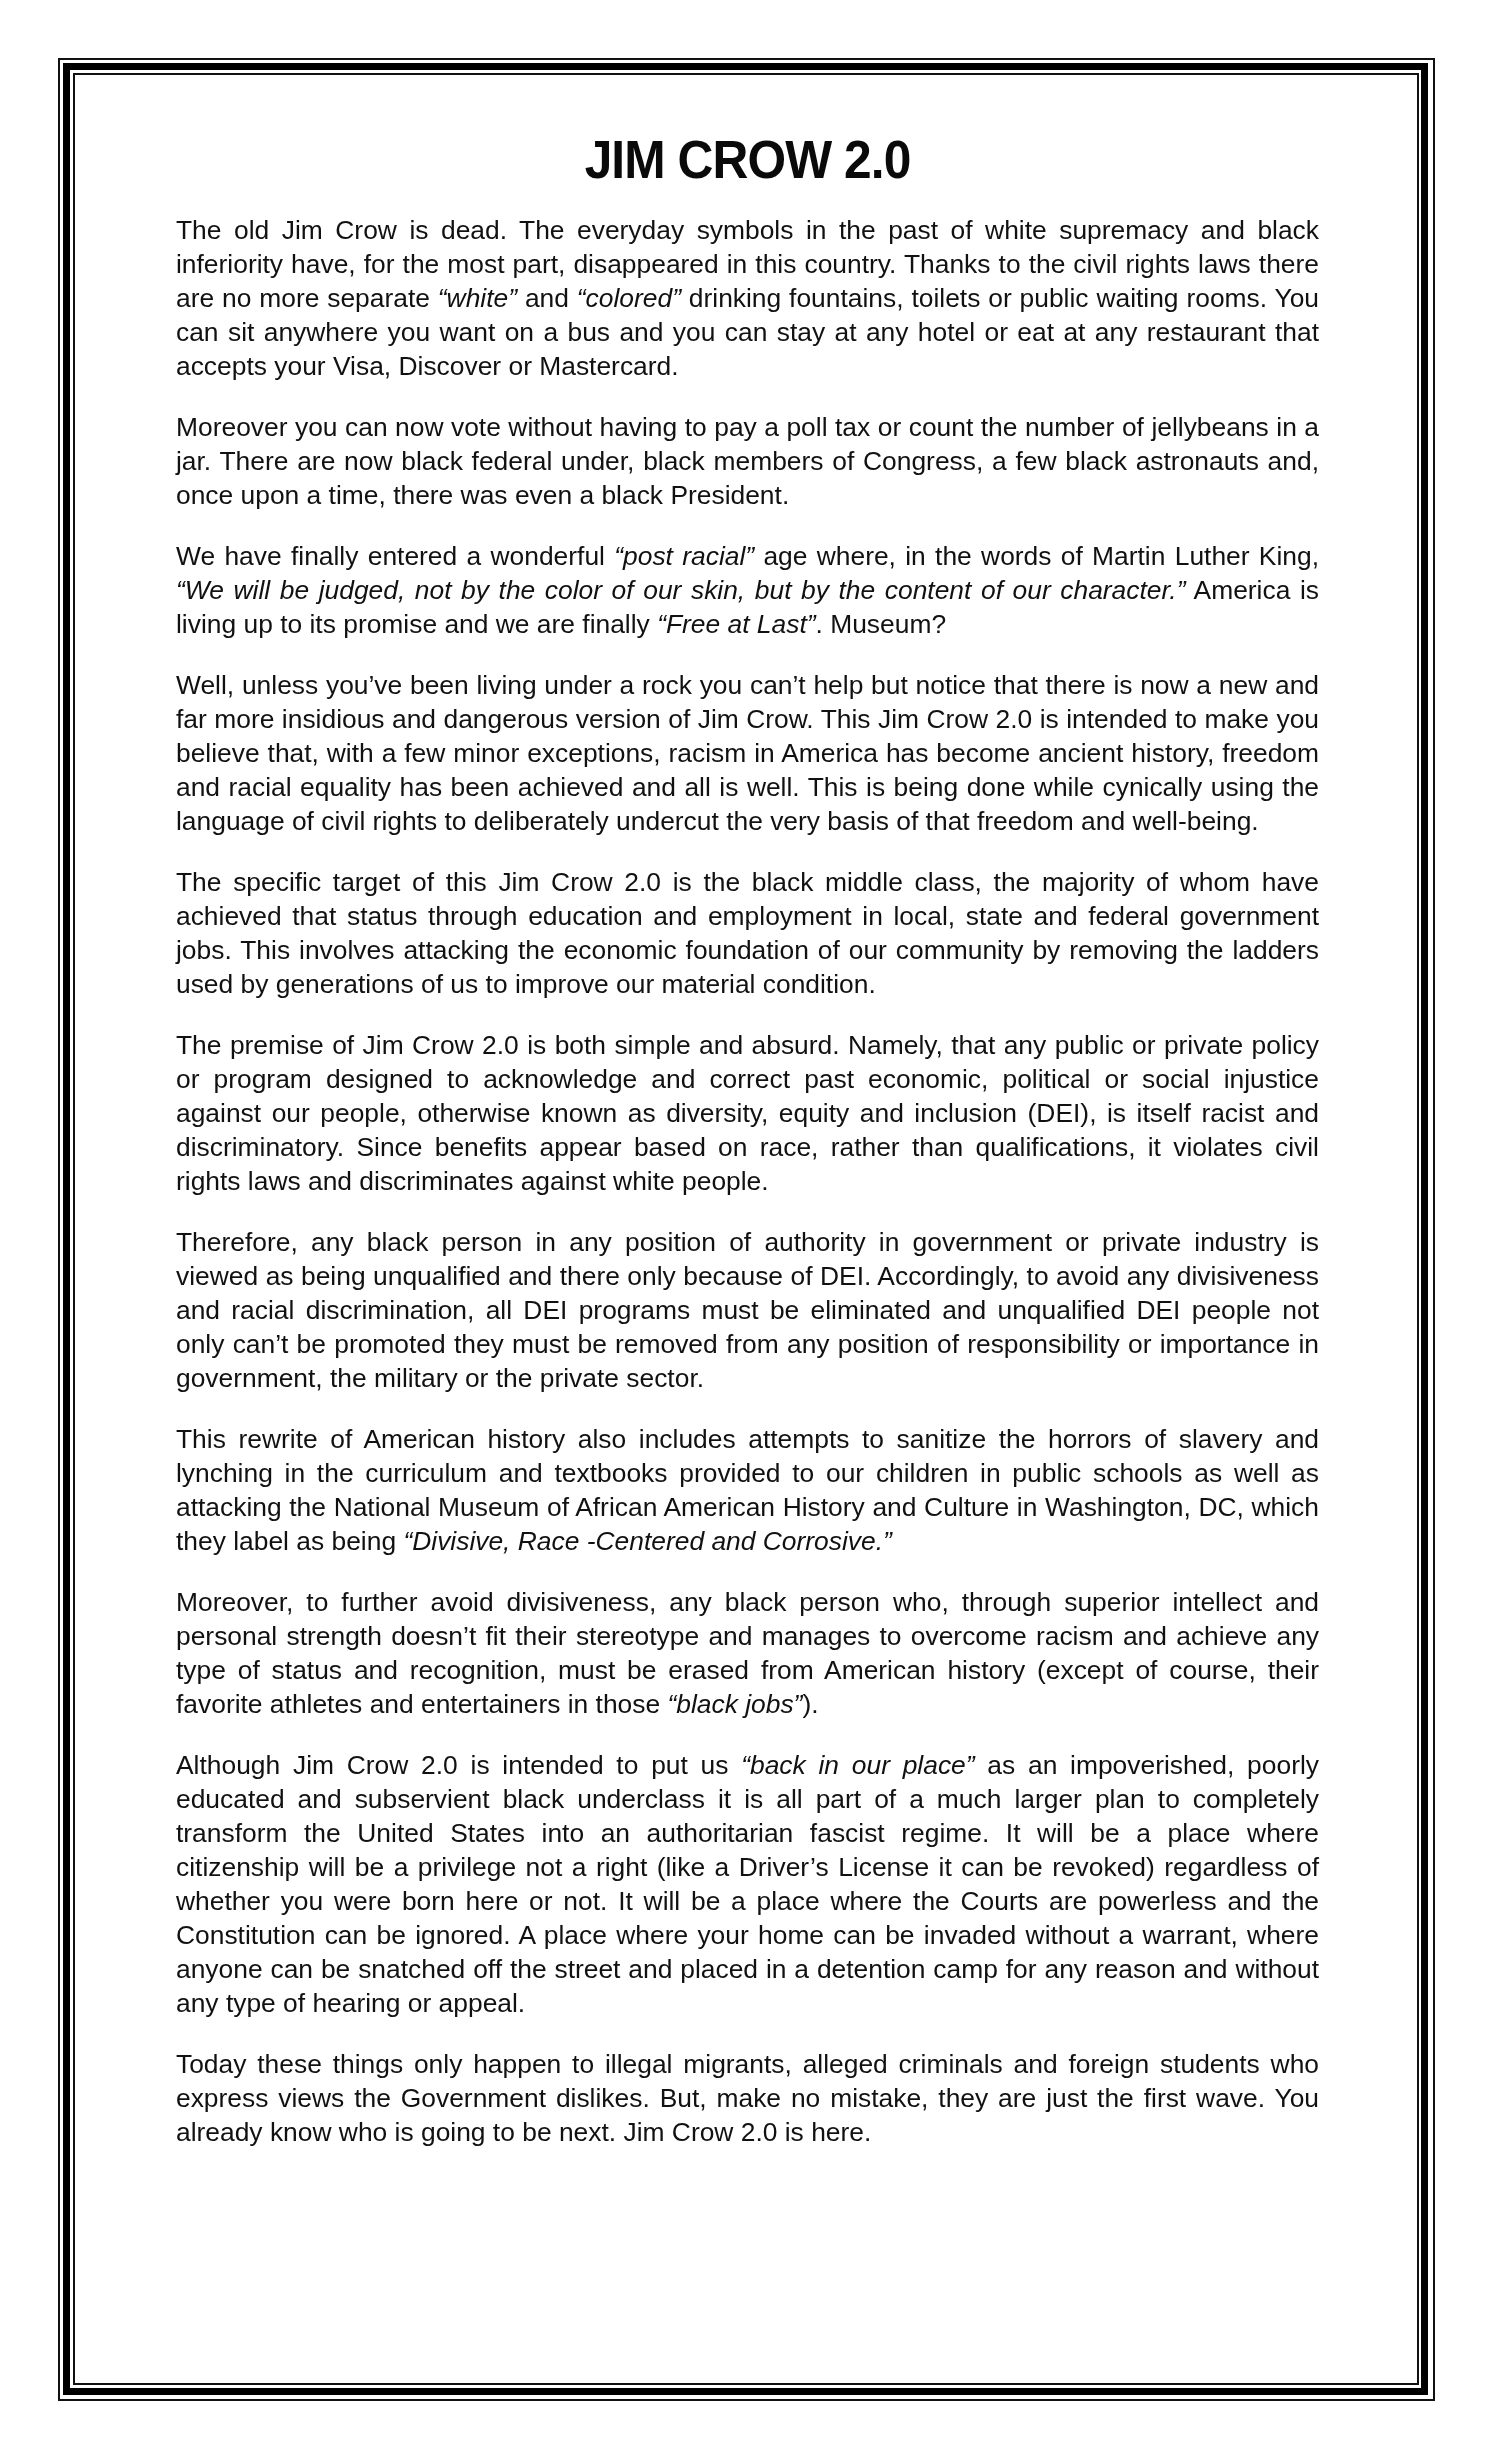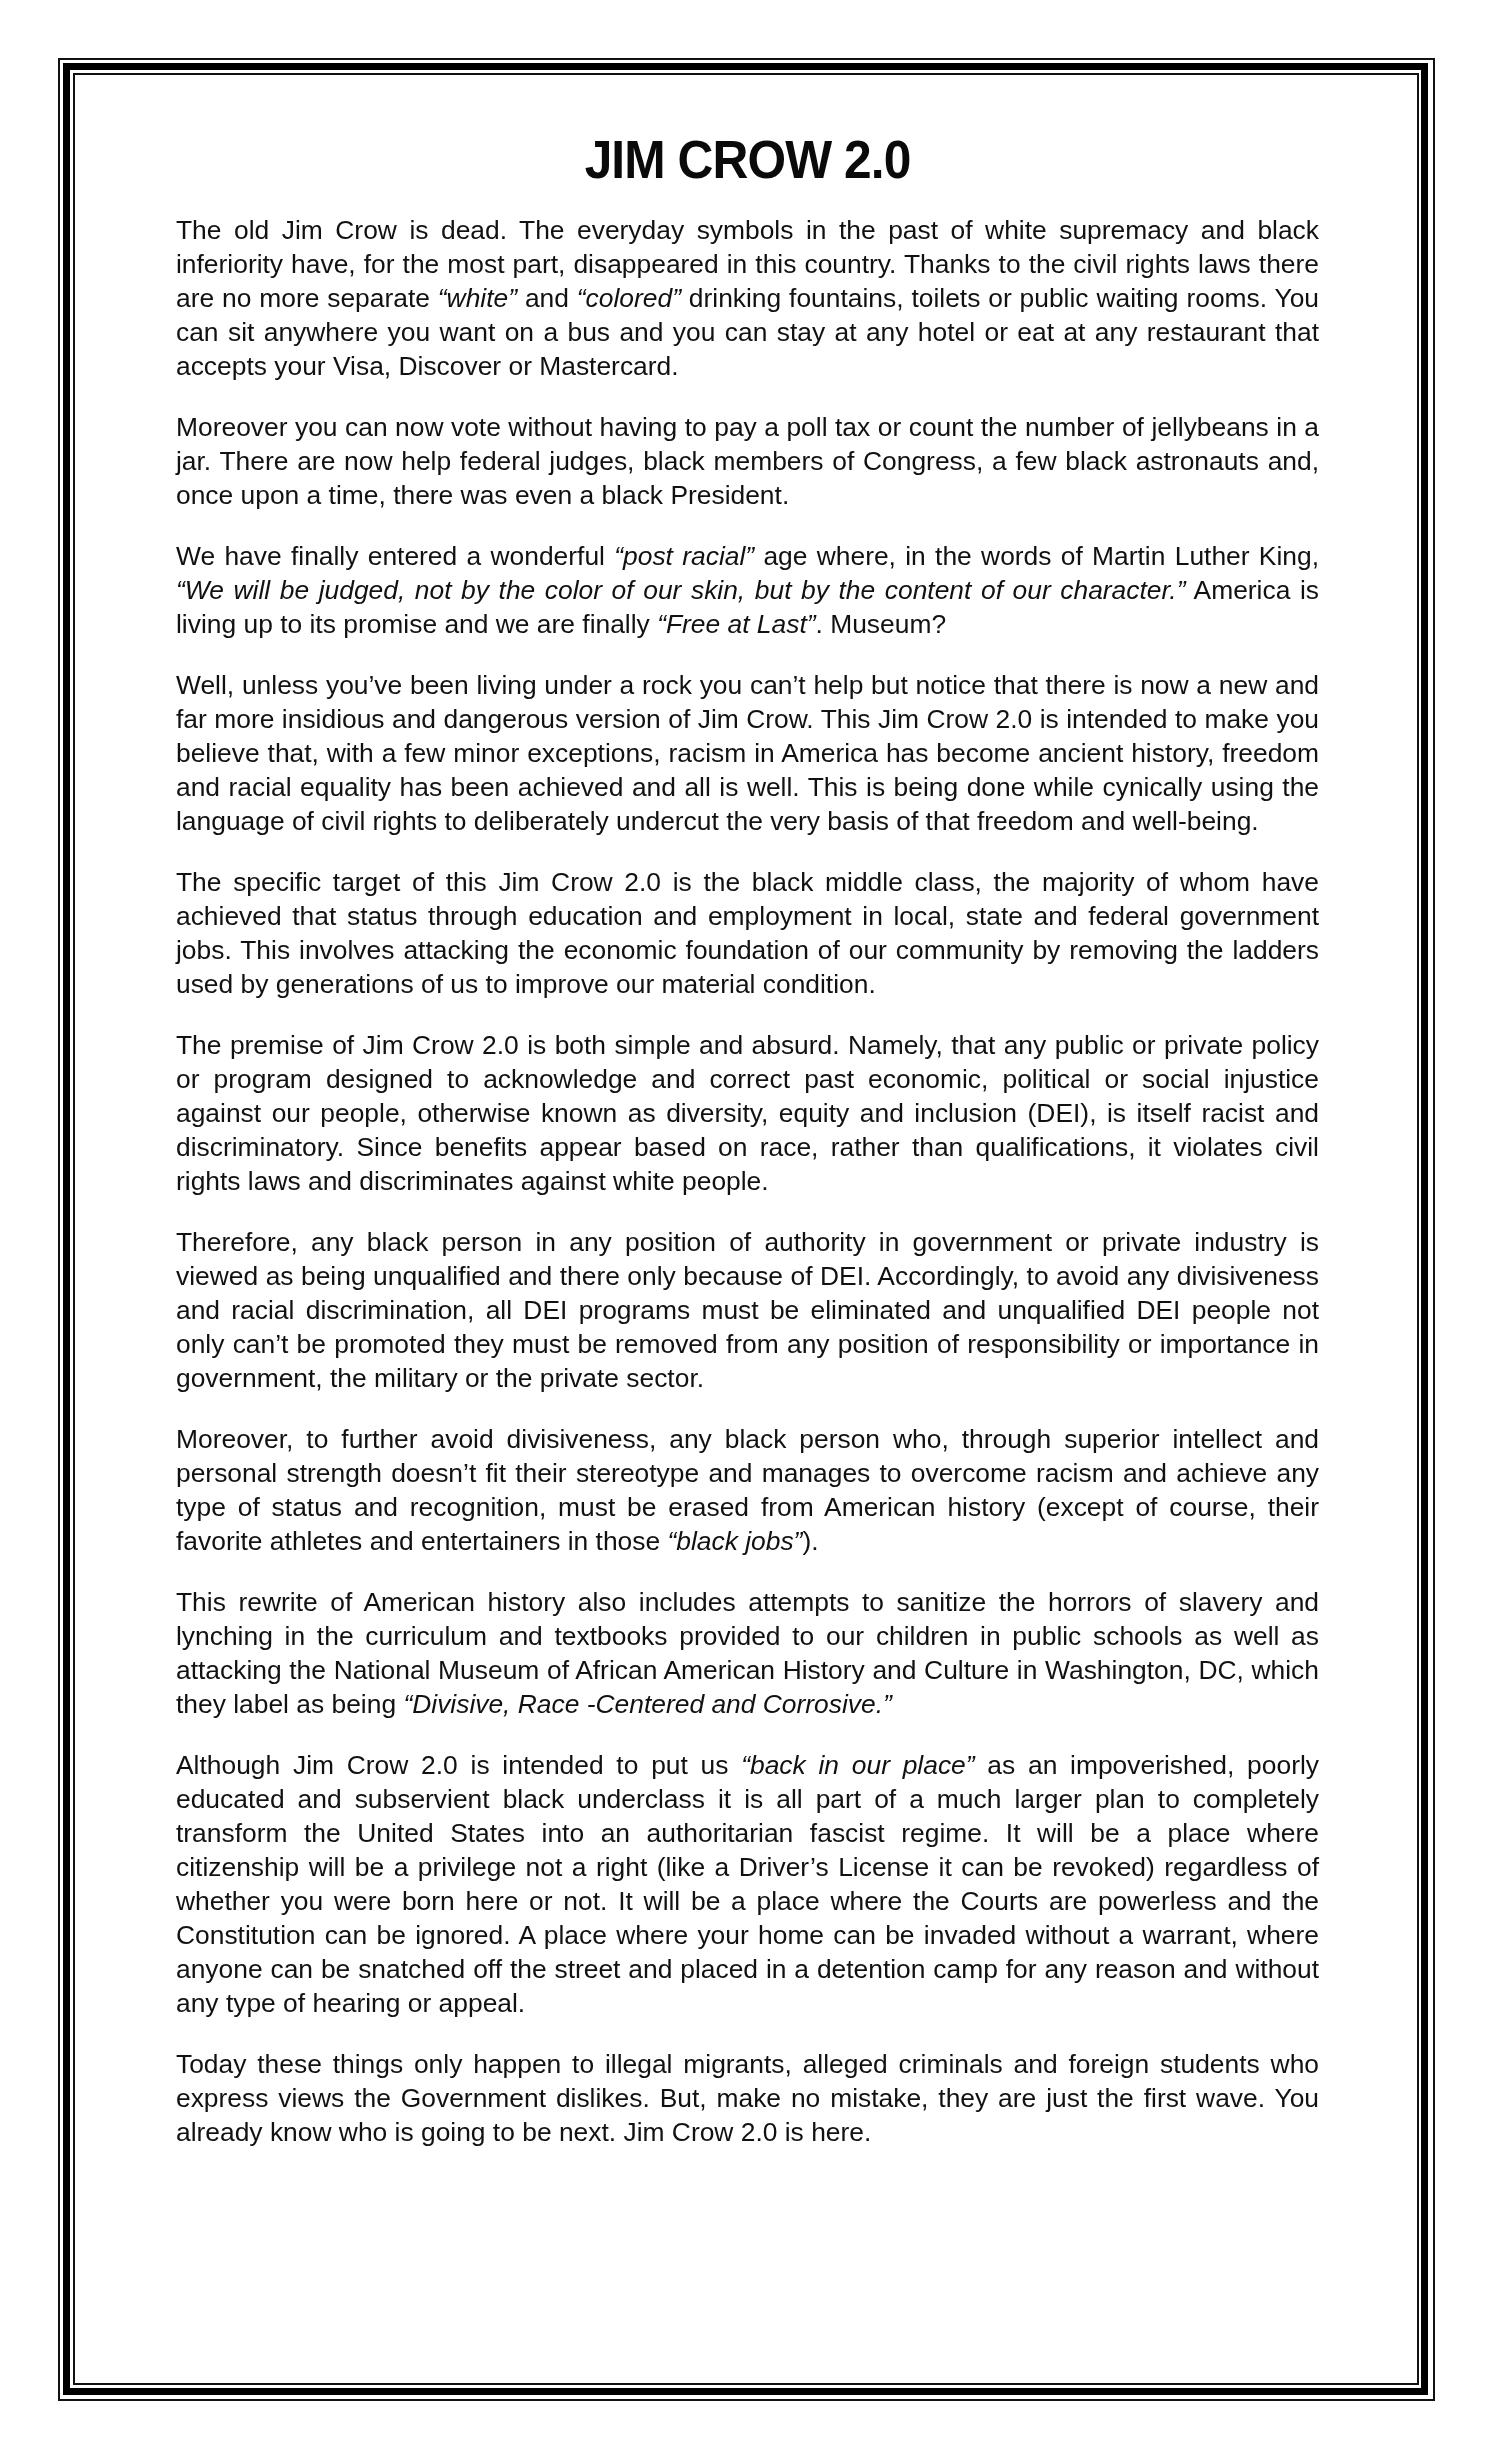--- a/index.html
+++ b/index.html
@@ -76,25 +76,25 @@
 <body>
 
 <div class="frame-outer"></div>
 <div class="frame-mid"></div>
 <div class="frame-inner"></div>
 
 <div class="content">
   <h1 class="doc-title">JIM CROW 2.0</h1>
   <div id="paragraphs">
     <p class="para"><span>The old Jim Crow is dead.  The everyday symbols in the past of white supremacy and black inferiority have, for the most part, disappeared in this country.  Thanks to the civil rights laws there are no more separate </span><em>“white”</em><span> and </span><em>“colored”</em><span> drinking fountains, toilets or public waiting rooms. You can sit anywhere you want on a bus and you can stay at any hotel or eat at any restaurant that accepts your Visa, Discover or Mastercard.</span></p>
-    <p class="para"><span>Moreover you can now vote without having to pay a poll tax or count the number of jellybeans in a jar.  There are now help federal judges, black members of Congress, a few black astronauts and, once upon a time, there was even a black President.</span></p>
+    <p class="para"><span>Moreover you can now vote without having to pay a poll tax or count the number of jellybeans in a jar.  There are now black federal under, black members of Congress, a few black astronauts and, once upon a time, there was even a black President.</span></p>
     <p class="para"><span>We have finally entered a wonderful </span><em>“post racial”</em><span> age where, in the words of Martin Luther King, </span><em>“We will be judged, not by the color of our skin, but by the content of our character.”</em><span>  America is living up to its promise and we are finally </span><em>“Free at Last”</em><span>.  Museum?</span></p>
     <p class="para"><span>Well, unless you’ve been living under a rock you can’t help but notice that there is now a new and far more insidious and dangerous version of Jim Crow. This Jim Crow 2.0 is intended to make you believe that, with a few minor exceptions, racism in America has become ancient history, freedom and racial equality has been achieved and all is well. This is being done while cynically using the language of civil rights to deliberately undercut the very basis of that freedom and well-being.</span></p>
     <p class="para"><span>The specific target of this Jim Crow 2.0 is the black middle class, the majority of whom have achieved that status through education and employment in local, state and federal government jobs.  This involves attacking the economic foundation of our community by removing the ladders used by generations of us to improve our material condition.</span></p>
     <p class="para"><span>The premise of Jim Crow 2.0 is both simple and absurd. Namely, that any public or private policy or program designed to acknowledge and correct past economic, political or social injustice against our people, otherwise known as diversity, equity and inclusion (DEI), is itself racist and discriminatory.  Since benefits appear based on race, rather than qualifications, it violates civil rights laws and discriminates against white people.</span></p>
     <p class="para"><span>Therefore, any black person in any position of authority in government or private industry is viewed as being unqualified and there only because of DEI.  Accordingly, to avoid any divisiveness and racial discrimination, all DEI programs must be eliminated and unqualified DEI people not only can’t be promoted they must be removed from any position of responsibility or importance in government, the military or the private sector.</span></p>
+    <p class="para"><span>This rewrite of American history also includes attempts to sanitize the horrors of slavery and lynching in the curriculum and textbooks provided to our children in public schools as well as attacking the National Museum of African American History and Culture in Washington, DC, which they label as being </span><em>“Divisive, Race -Centered and Corrosive.”</em></p>
     <p class="para"><span>Moreover, to further avoid divisiveness, any black person who, through superior intellect and personal strength doesn’t fit their stereotype and manages to overcome racism and achieve any type of status and recognition, must be erased from American history (except of course, their favorite athletes and entertainers in those </span><em>“black jobs”</em><span>).</span></p>
-    <p class="para"><span>This rewrite of American history also includes attempts to sanitize the horrors of slavery and lynching in the curriculum and textbooks provided to our children in public schools as well as attacking the National Museum of African American History and Culture in Washington, DC, which they label as being </span><em>“Divisive, Race -Centered and Corrosive.”</em></p>
     <p class="para"><span>Although Jim Crow 2.0 is intended to put us </span><em>“back in our place”</em><span> as an impoverished, poorly educated and subservient black underclass it is all part of a much larger plan to completely transform the United States into an authoritarian fascist regime.  It will be a place where citizenship will be a privilege not a right (like a Driver’s License it can be revoked) regardless of whether you were born here or not.  It will be a place where the Courts are powerless and the Constitution can be ignored.  A place where your home can be invaded without a warrant, where anyone can be snatched off the street and placed in a detention camp for any reason and without any type of hearing or appeal.</span></p>
     <p class="para"><span>Today these things only happen to illegal migrants, alleged criminals and foreign students who express views the Government dislikes.  But, make no mistake, they are just the first wave.  You already know who is going to be next.  Jim Crow 2.0 is here.</span></p>
   </div>
 </div>
 
 
 </body></html>

